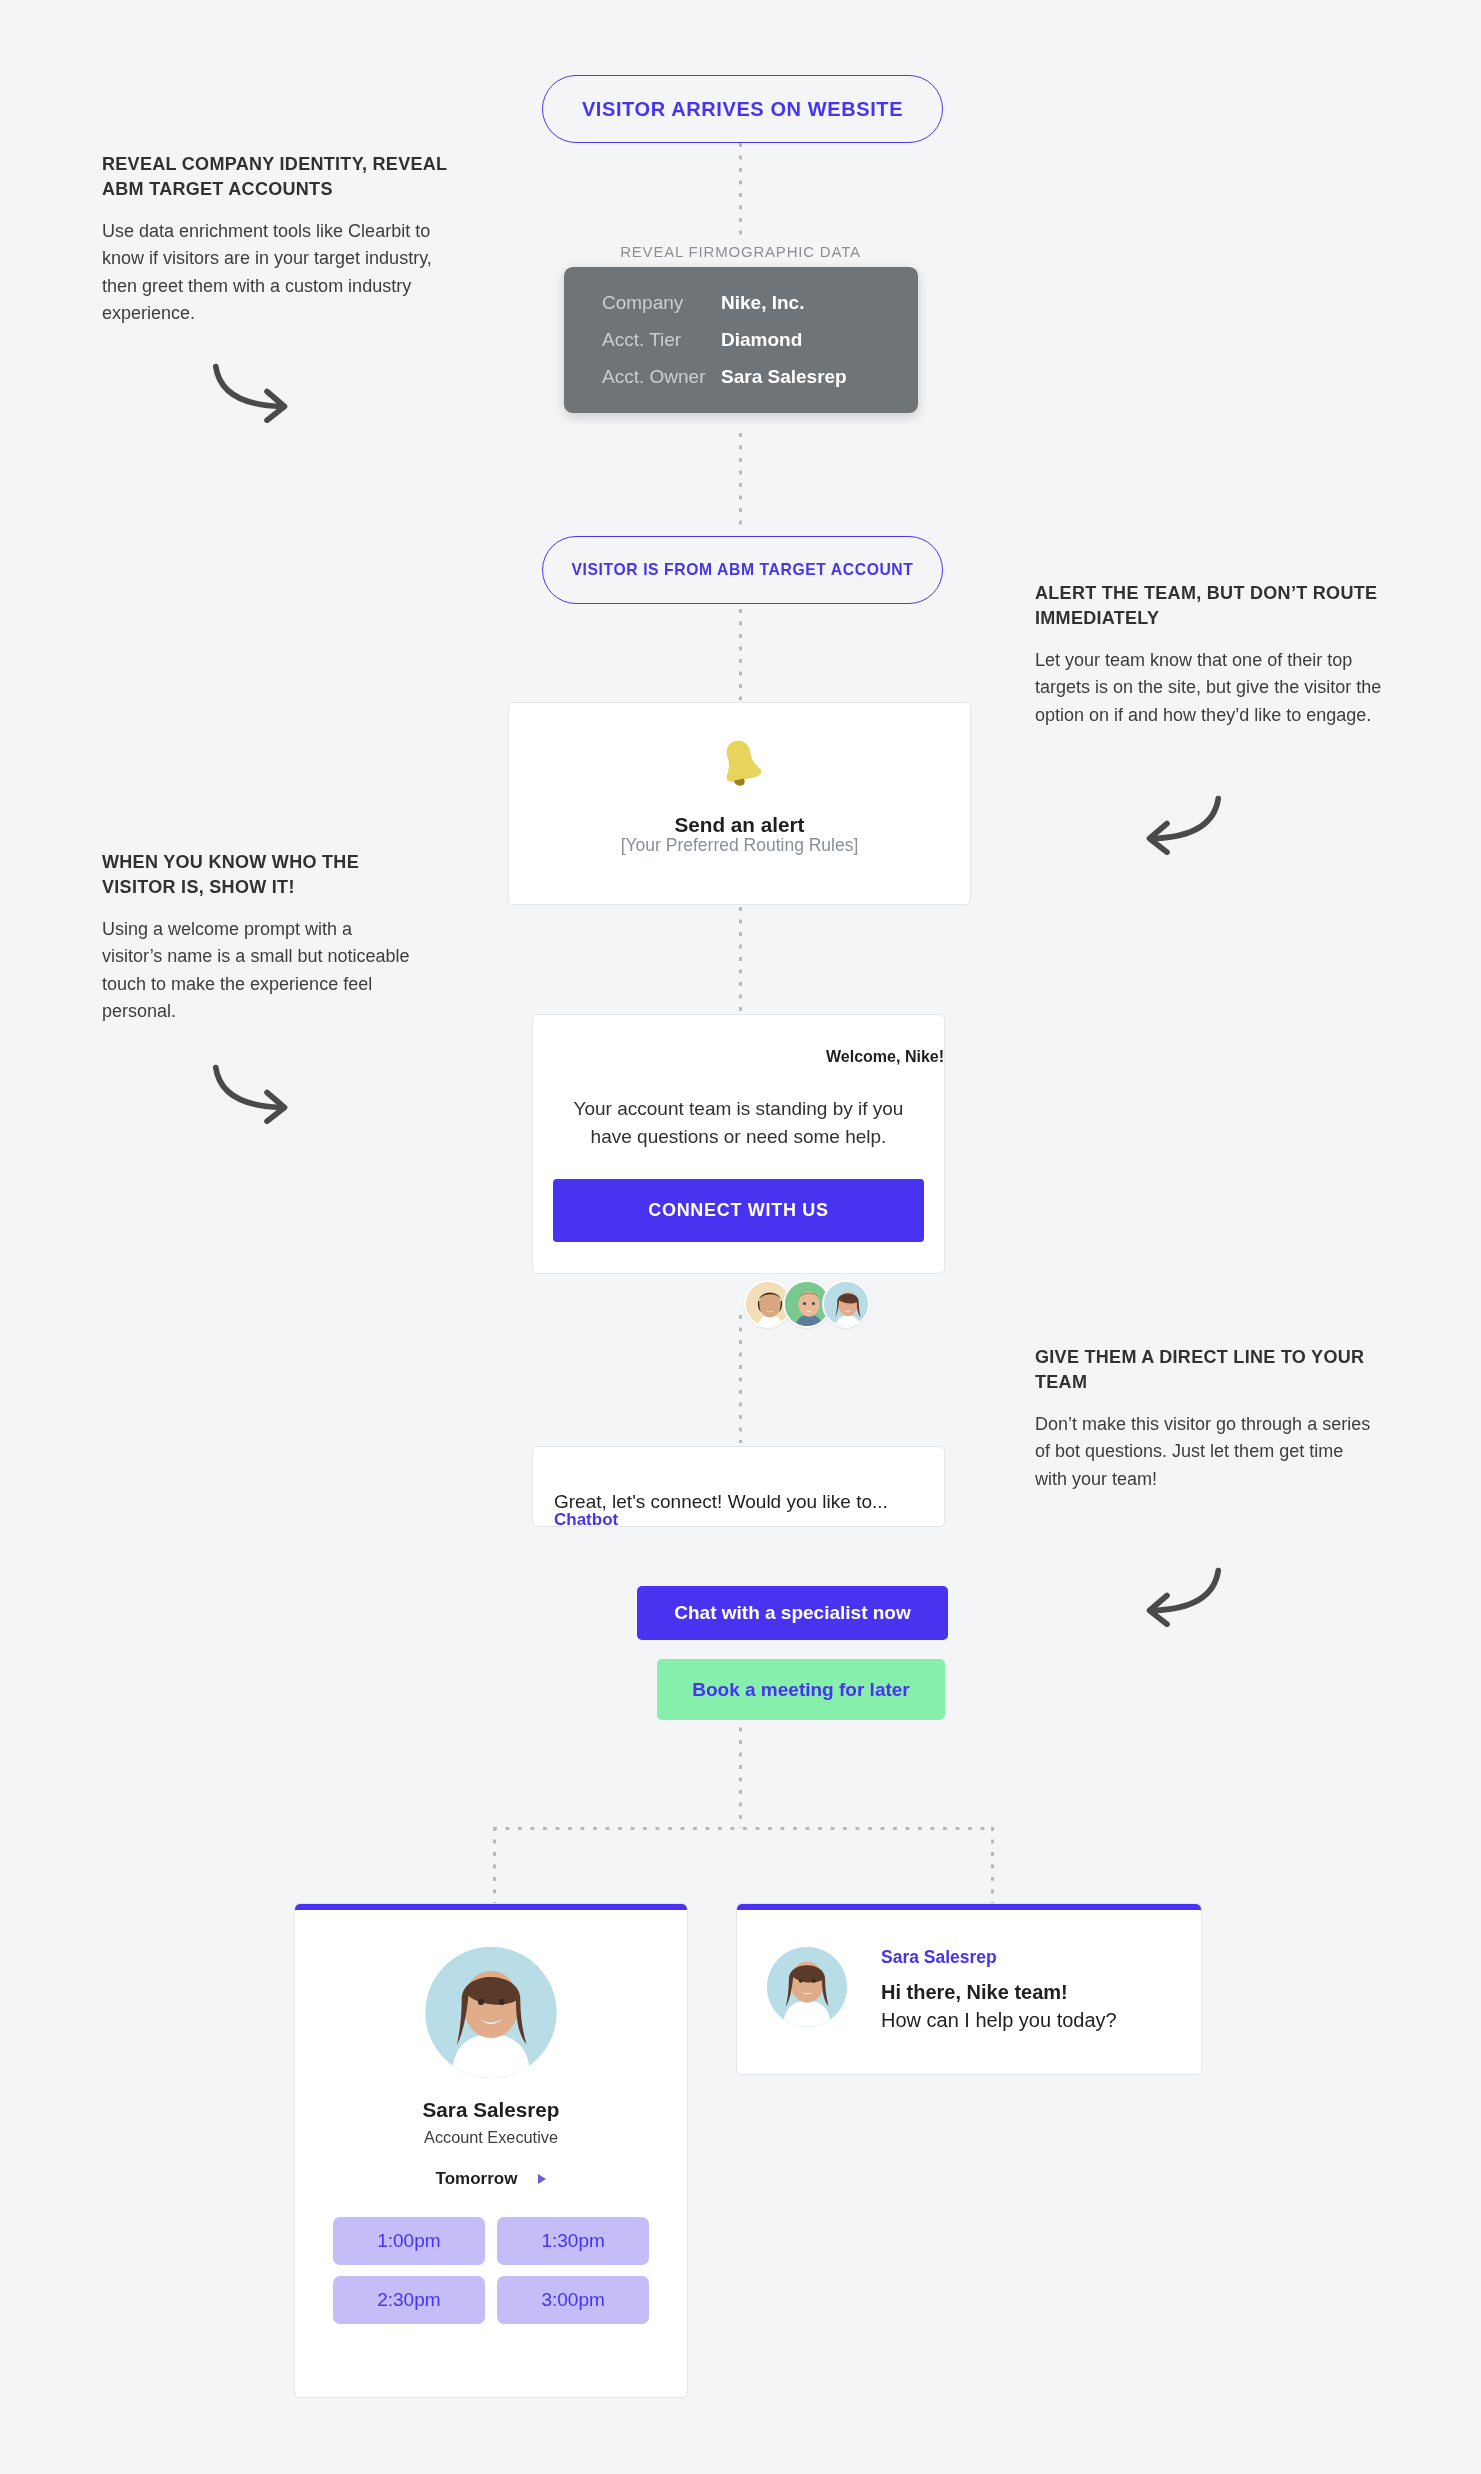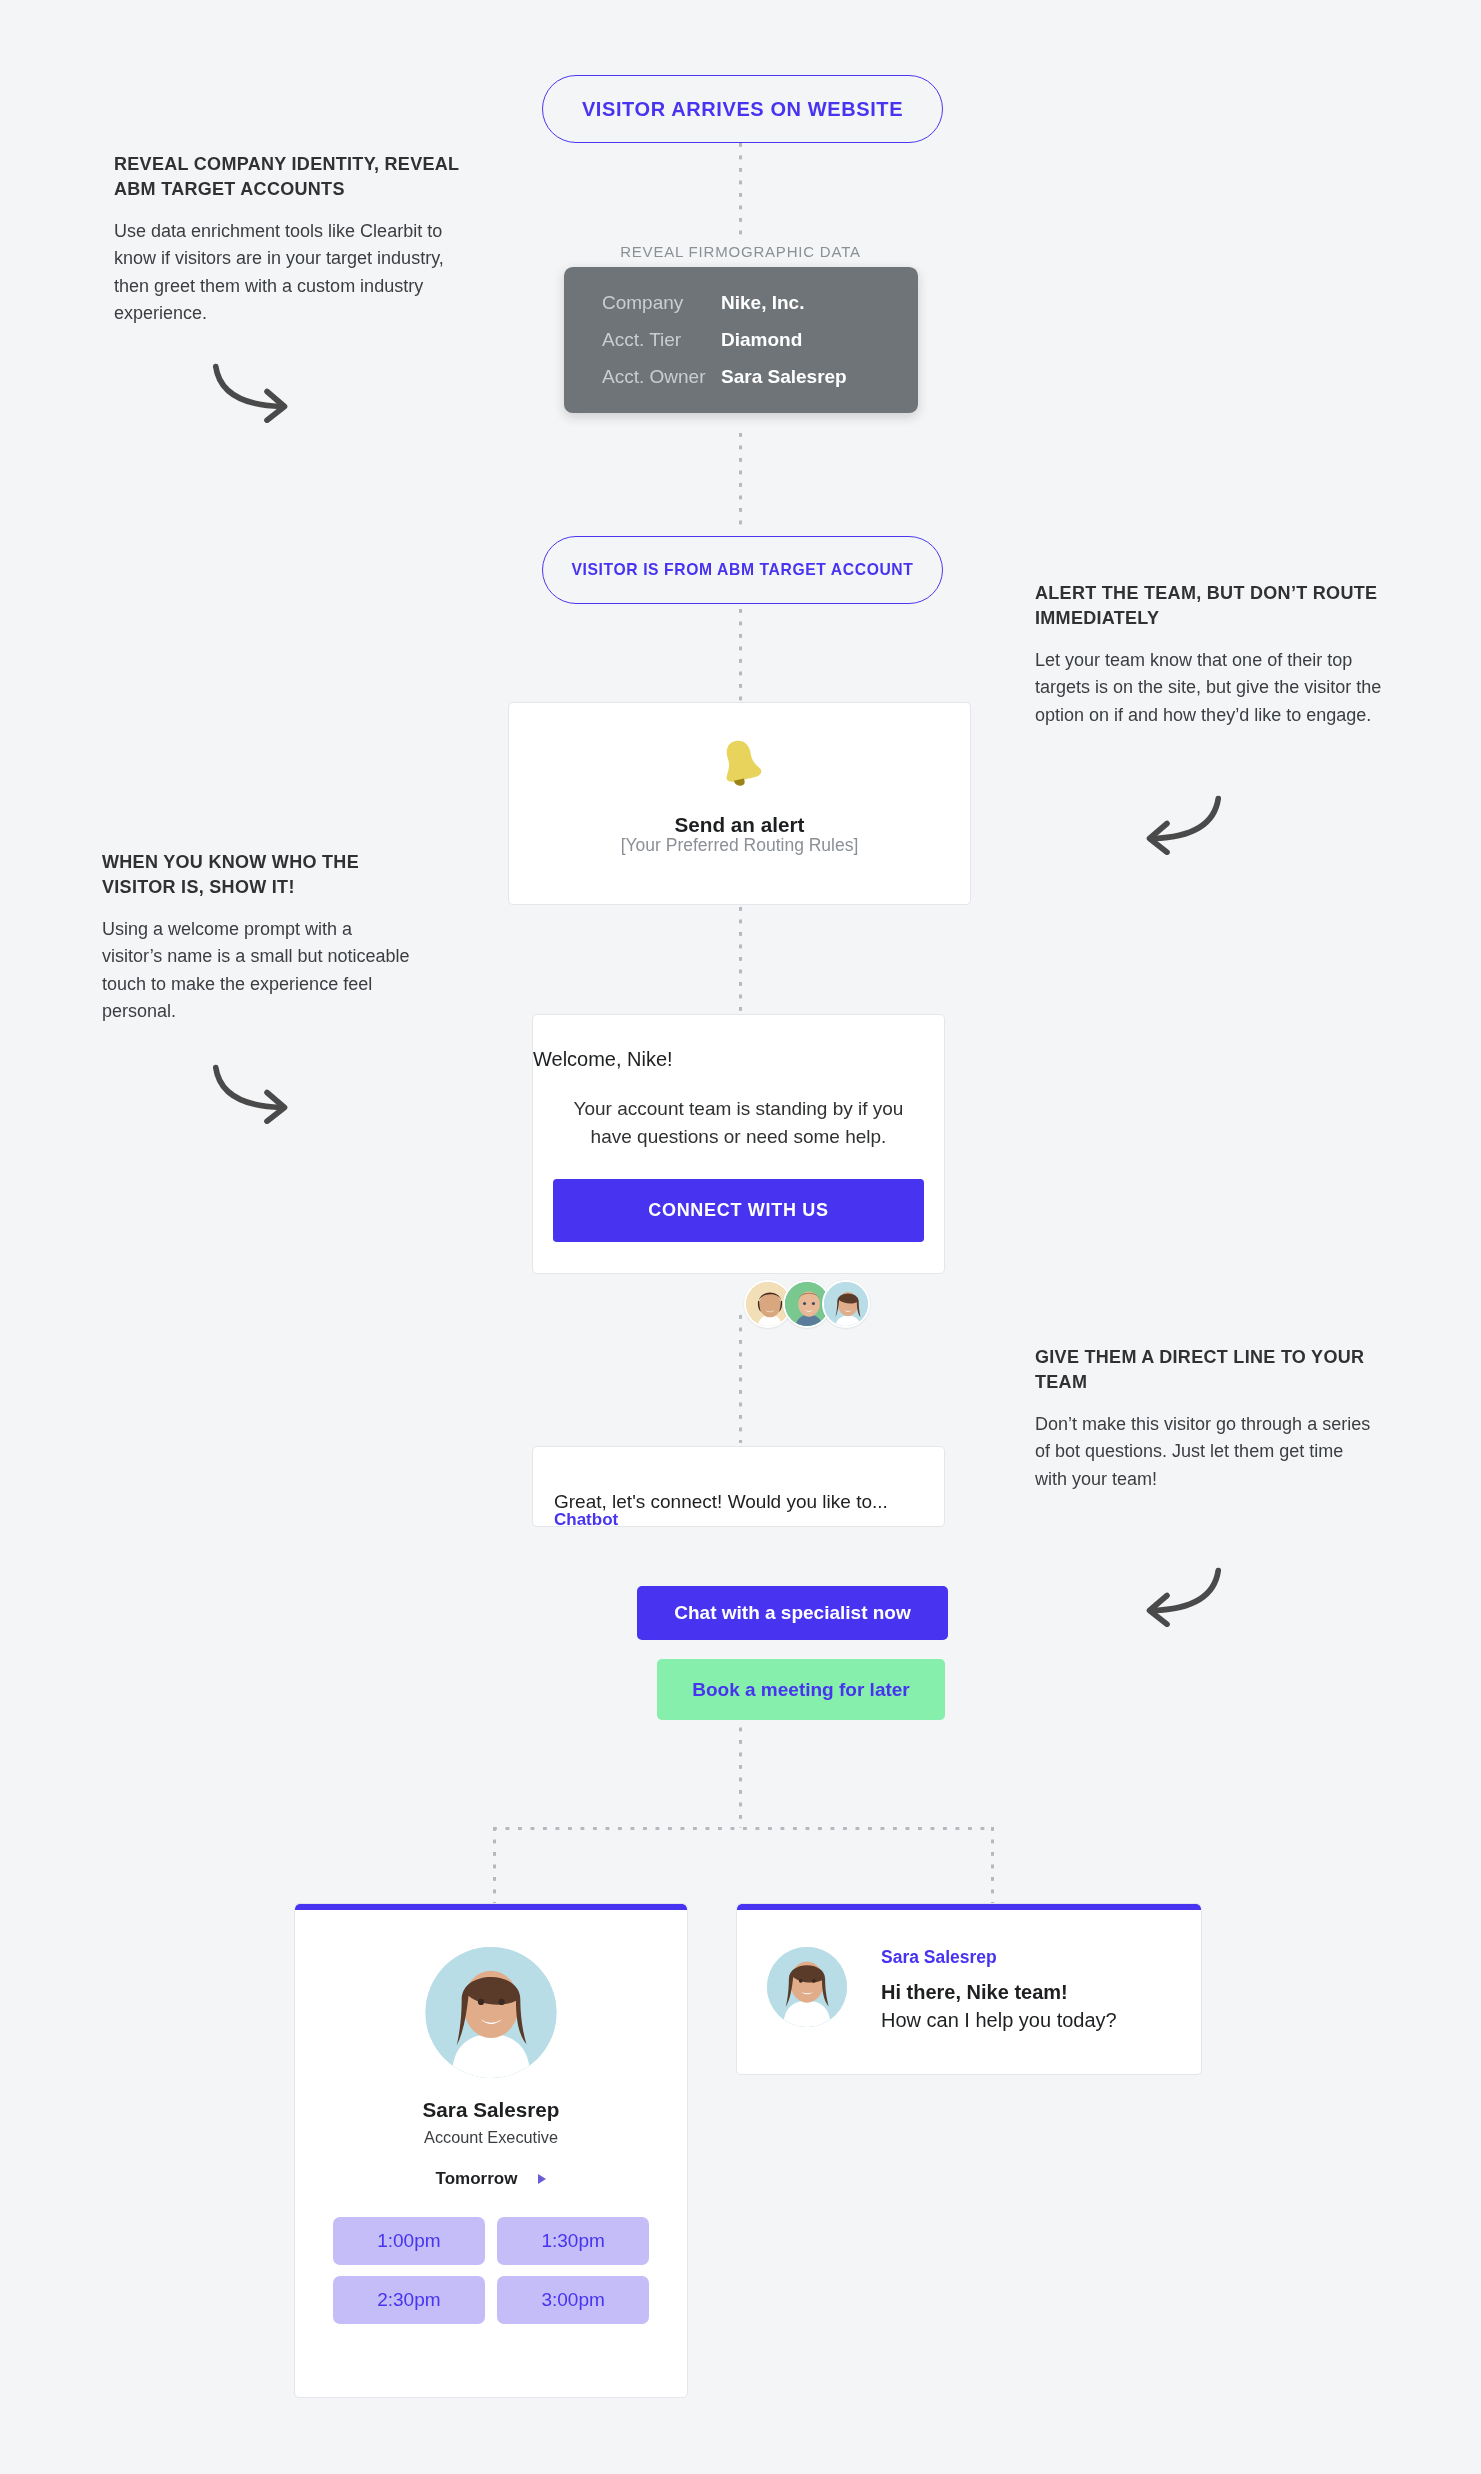--- a/index.html
+++ b/index.html
@@ -92,21 +92,21 @@
   }
 
   
   .arrow { position: absolute; }
 
   
   .alert-title { font-size: 20.7px; font-weight: bold; color: #1d1f21; text-align: center; }
   .alert-sub { font-size: 17.5px; color: #8b9096; text-align: center; }
 
   
-  .welcome-title { font-size: 20px; font-weight: normal; color: #1d1f21; text-align: left; }
+  .welcome-title { font-size: 16px; font-weight: bold; color: #1d1f21; text-align: right; }
   .welcome-body { font-size: 19px; line-height: 1.45; color: #2f3133; text-align: center; }
   .cta {
     background: #4733f0;
     color: #ffffff;
     font-size: 18px;
     font-weight: bold;
     letter-spacing: 0.7px;
     border-radius: 3.8px;
     display: flex;
     align-items: center;
@@ -326,21 +326,21 @@
         <circle cx="75" cy="54" r="3" fill="#3a2a22"></circle>
         <path d="M54 71 Q64 80 75 71 Q64 77 54 71 Z" fill="#ffffff"></path>
       </svg>
     </div>
 
     <div class="chat-name" style="position:absolute; left:144px; top:43px;">Sara Salesrep</div>
     <div class="chat-l1" style="position:absolute; left:144px; top:68px;">Hi there, Nike team!</div>
     <div class="chat-l2" style="position:absolute; left:144px; top:101px;">How can I help you today?</div>
   </div>
 
-  <div class="note" style="left:114px; top:152px; width:351px;">
+  <div class="note" style="left:102px; top:152px; width:351px;">
     <h3>REVEAL COMPANY IDENTITY, REVEAL ABM TARGET ACCOUNTS</h3>
     <p>Use data enrichment tools like Clearbit to know if visitors are in your target industry, then greet them with a custom industry experience.</p>
   </div>
   <div class="arrow" style="left:207px; top:360px;">
     <svg width="100" height="63" viewBox="0 0 160 100" aria-hidden="true">
       <path d="M14 10 C20 52 58 72 118 74" fill="none" stroke="#4a4a4a" stroke-width="9" stroke-linecap="round"></path>
       <path d="M96 50 L124 74 L96 96" fill="none" stroke="#4a4a4a" stroke-width="9" stroke-linecap="round" stroke-linejoin="round"></path>
     </svg>
   </div>
 

